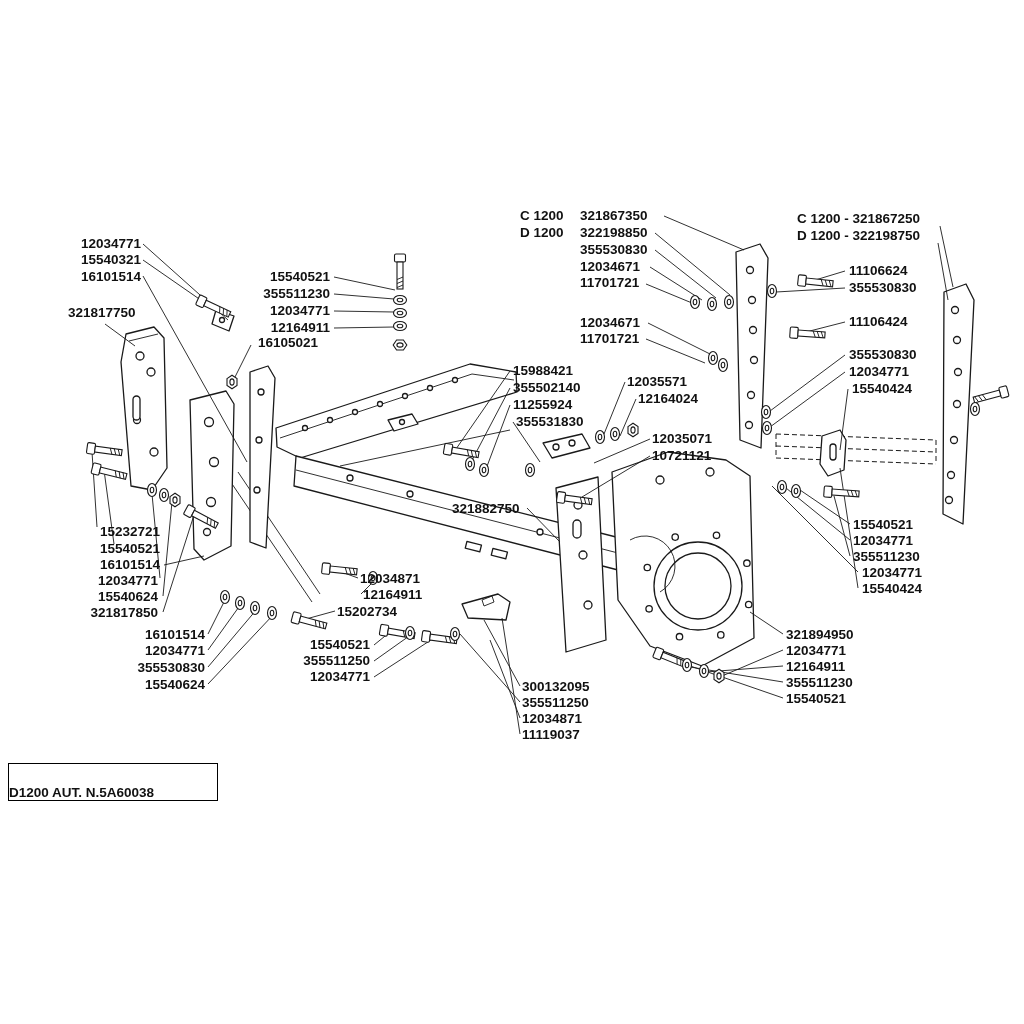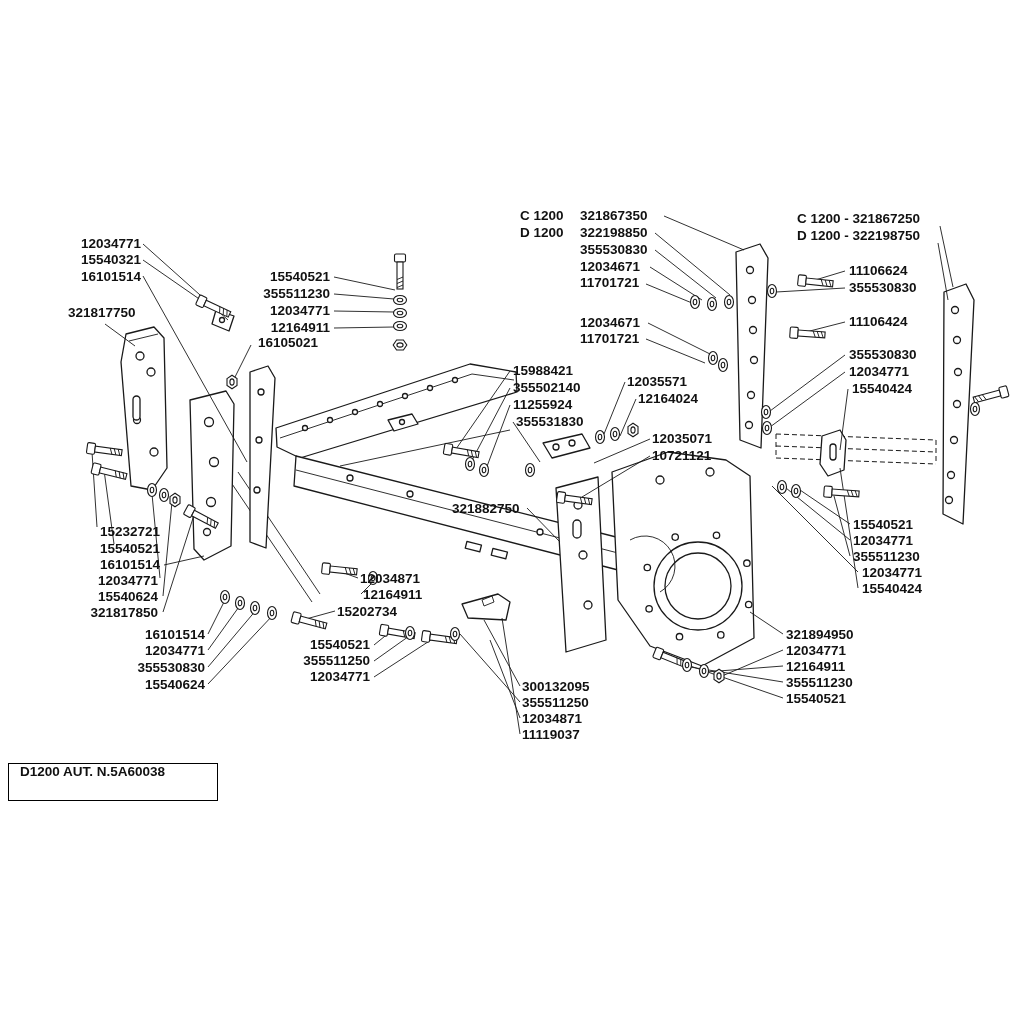--- a/index.html
+++ b/index.html
@@ -6,21 +6,21 @@
   .canvas{position:relative;width:1024px;height:1024px;background:#fff;overflow:hidden;
           font-family:"Liberation Sans",sans-serif;}
   .canvas svg{position:absolute;left:0;top:0;}
   svg text{font-family:"Liberation Sans",sans-serif;font-size:13.5px;font-weight:700;fill:#111;}
   .part{fill:#fff;stroke:#1a1a1a;stroke-width:1.3;stroke-linejoin:round;}
   .thin{fill:none;stroke:#1a1a1a;stroke-width:0.9;}
   .leader{fill:none;stroke:#1a1a1a;stroke-width:0.9;}
   .hidden-line{fill:none;stroke:#1a1a1a;stroke-width:1;stroke-dasharray:5 3;}
   .hw{fill:#fff;stroke:#1a1a1a;stroke-width:1.1;}
   .title-box{position:absolute;left:8px;top:763px;width:210px;height:38px;border:1.7px solid #000;
-             display:flex;align-items:flex-start;padding-left:11px;box-sizing:border-box;
+             display:flex;align-items:flex-end;box-sizing:border-box;
              font-weight:700;font-size:13.5px;color:#111;background:#fff;}
 </style>
 </head>
 <body>
 
 <div class="canvas">
 
   <svg width="1024" height="1024" viewBox="0 0 1024 1024">
 
     <defs>

